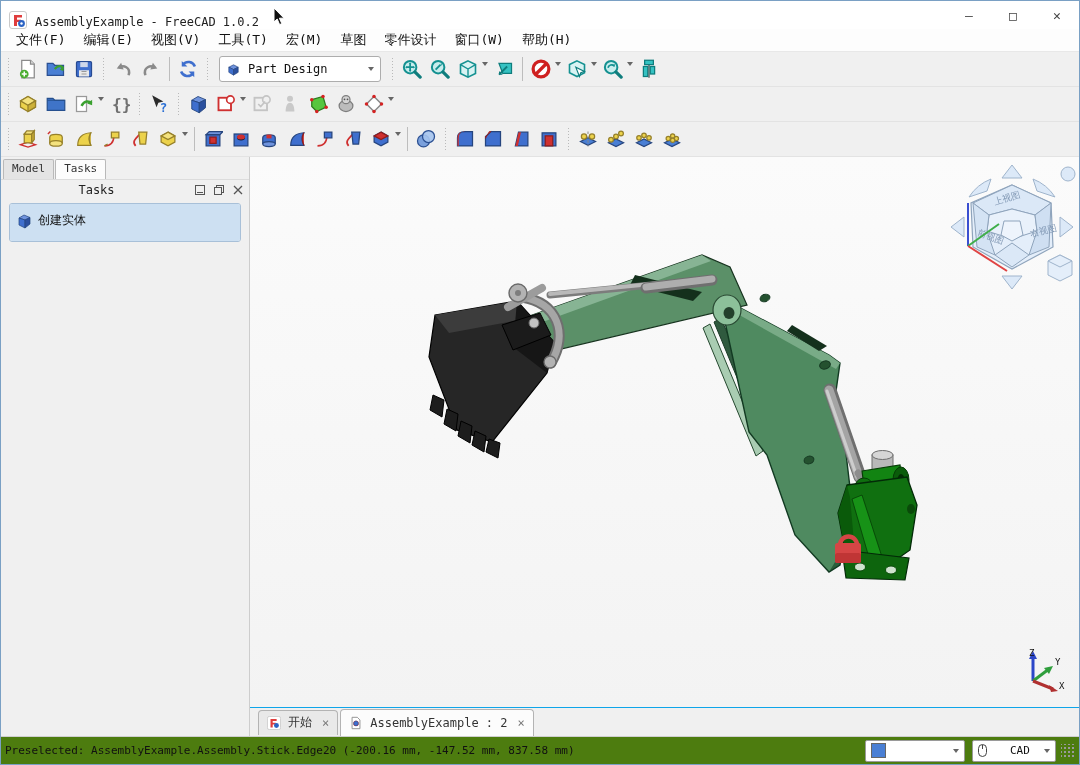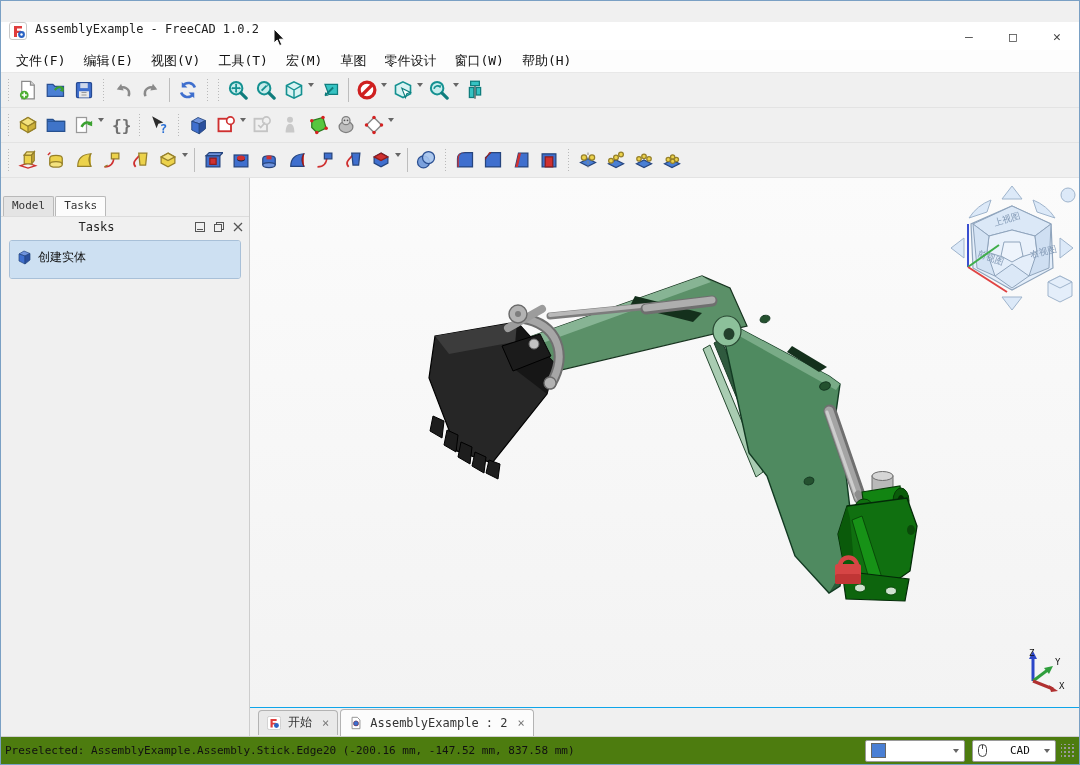--- a/index.html
+++ b/index.html
@@ -1,21 +1,21 @@
 <!DOCTYPE html>
 <html><head>
 <meta charset="utf-8">
 <style>
   html,body{margin:0;padding:0;}
   body{width:1080px;height:765px;overflow:hidden;background:#f0f0f0;
        font-family:"DejaVu Sans Mono","Liberation Mono",monospace;font-size:12px;color:#111;}
   #app{position:relative;width:1080px;height:765px;display:flex;flex-direction:column;border:1px solid #7aa0c4;box-sizing:border-box;}
 
   
-  .titlebar{height:28px;background:#ffffff;display:flex;align-items:flex-start;flex:none;position:relative;margin-top:21px;}
+  .titlebar{height:28px;background:#ffffff;display:flex;align-items:flex-end;flex:none;position:relative;}
   .titlebar .applogo{margin:0 8px 0 8px;width:18px;height:18px;flex:none;}
   .title-text{font-size:12px;color:#222;}
   .win-controls{position:absolute;right:0;top:0;height:28px;display:flex;}
   .win-btn{width:44px;height:28px;display:flex;align-items:center;justify-content:center;color:#444;font-size:13px;}
 
   
   .menubar{height:22px;background:#fdfdfd;display:flex;align-items:center;padding-left:6px;flex:none;border-bottom:1px solid #e8e8e8;}
   .menu-item{padding:2px 9px;font-size:13px;color:#111;cursor:default;}
 
   
@@ -27,34 +27,34 @@
   .tb-btn.disabled{opacity:.45;filter:grayscale(1);}
   .dd-arrow{width:0;height:0;border-left:3.5px solid transparent;border-right:3.5px solid transparent;border-top:4px solid #666;margin:10px 2px 0 0;align-self:flex-start;flex:none;}
   .wb-selector{height:24px;background:#fff;border:1px solid #adadad;border-radius:3px;display:flex;align-items:center;padding:0 6px;margin:0 6px;width:148px;flex:none;}
   .wb-selector svg{width:15px;height:15px;margin-right:7px;flex:none;}
   .wb-selector .wb-text{flex:1;font-size:12px;}
   .wb-selector .dd-arrow{margin:0;align-self:center;}
 
   
   .main{flex:1;display:flex;min-height:0;}
   .left-panel{width:248px;flex:none;background:#f0f0f0;border-right:1px solid #cdcdcd;display:flex;flex-direction:column;}
-  .panel-tabs{display:flex;padding:2px 0 0 2px;height:20px;flex:none;margin-top:16px;}
+  .panel-tabs{display:flex;padding:2px 0 0 2px;height:20px;flex:none;}
   .panel-tab{font-size:11px;padding:2px 8px;border:1px solid #b9b9b9;border-bottom:none;background:#e4e4e4;color:#333;margin-right:1px;border-radius:2px 2px 0 0;}
   .panel-tab.active{background:#fcfcfc;position:relative;top:0;}
   .panel-titlebar{height:20px;display:flex;align-items:center;flex:none;background:#f0f0f0;border-top:1px solid #dcdcdc;}
   .panel-title{flex:1;text-align:center;font-size:12px;color:#222;}
   .panel-winbtn{width:16px;height:16px;margin-right:3px;display:flex;align-items:center;justify-content:center;}
   .panel-winbtn svg{width:10px;height:10px;}
   .task-box{margin:3px 8px;border:1px solid #a8c0d8;border-radius:3px;overflow:hidden;flex:none;}
   .task-header{height:26px;display:flex;align-items:center;background:linear-gradient(#e9f2fc,#cfe2f4);padding:0 6px;border-bottom:1px solid #b9cfe4;}
   .task-header svg{width:16px;height:16px;margin-right:4px;flex:none;}
   .task-header .task-title{flex:1;font-weight:bold;font-size:12px;letter-spacing:1px;}
   .collapse-btn svg{width:15px;height:15px;}
   .task-body{background:#cde0f2;padding:8px 6px 12px 6px;}
-  .task-item{display:flex;align-items:flex-start;font-size:12px;color:#111;}
+  .task-item{display:flex;align-items:flex-end;font-size:12px;color:#111;}
   .task-item svg{width:16px;height:16px;margin-right:6px;flex:none;}
 
   .viewport-wrap{flex:1;display:flex;flex-direction:column;min-width:0;}
   .viewport{flex:1;position:relative;background:linear-gradient(#fbfbfb,#f3f3f3);overflow:hidden;}
   .navcube{position:absolute;top:6px;right:2px;}
   .axis-cross{position:absolute;right:10px;bottom:8px;}
 
   
   .mdi-bar{height:28px;flex:none;background:#f0f0f0;display:flex;align-items:center;padding-left:8px;border-top:1px solid #0ea5e9;}
   .mdi-tab{height:24px;display:flex;align-items:center;border:1px solid #b3b3b3;border-bottom:none;border-radius:4px 4px 0 0;padding:0 8px;margin-right:2px;background:#e9e9e9;font-size:12px;color:#333;}
@@ -148,20 +148,29 @@
       <div class="tb-sep"></div>
       <div class="tb-btn">
         <svg viewBox="0 0 16 16">
           <path d="M13.5 6A5.5 5.5 0 0 0 4 4.5" fill="none" stroke="#3f6fce" stroke-width="2"></path>
           <path d="M3 1.5v4.5h4.5z" fill="#3f6fce"></path>
           <path d="M2.5 10a5.5 5.5 0 0 0 9.5 1.5" fill="none" stroke="#3f6fce" stroke-width="2"></path>
           <path d="M13 14.5V10H8.5z" fill="#3f6fce"></path>
         </svg>
       </div>
       <div class="tb-grip"></div>
+      <div class="wb-selector">
+        <svg viewBox="0 0 16 16">
+          <path d="M3 5.5L8 3l5 2.5L8 8z" fill="#6f93dd" stroke="#24457e" stroke-width=".7"></path>
+          <path d="M3 5.5V11l5 3V8z" fill="#3f6fce" stroke="#24457e" stroke-width=".7"></path>
+          <path d="M13 5.5V11l-5 3V8z" fill="#2a4f9e" stroke="#24457e" stroke-width=".7"></path>
+        </svg>
+        <span class="wb-text">Part Design</span>
+        <span class="dd-arrow"></span>
+      </div>
       <div class="tb-grip"></div>
       <div class="tb-btn">
         <svg viewBox="0 0 16 16">
           <circle cx="6.5" cy="6.5" r="5" fill="#c8eded" stroke="#149191" stroke-width="1.6"></circle>
           <path d="M10.5 10.5L14.5 14.5" stroke="#0f7d7d" stroke-width="2.6" stroke-linecap="round"></path>
           <path d="M6.5 3.5v6M3.5 6.5h6" stroke="#149191" stroke-width="1.4"></path>
           <path d="M6.5 2.5l-1 1.5h2zM6.5 10.5l-1-1.5h2zM2.5 6.5l1.5-1v2zM10.5 6.5l-1.5-1v2z" fill="#149191"></path>
         </svg>
       </div>
       <div class="tb-btn">

